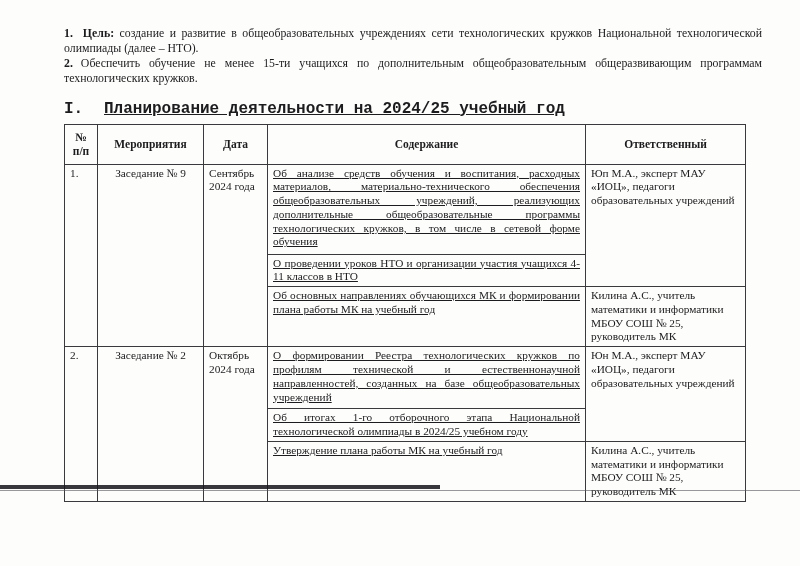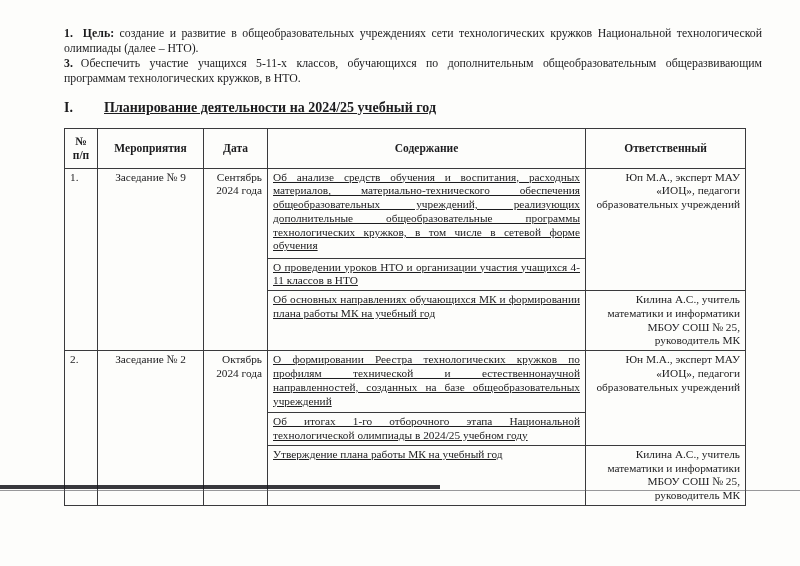--- a/index.html
+++ b/index.html
@@ -30,23 +30,24 @@
     margin-right: 10px;
   }
   .num-tight {
     font-weight: bold;
     margin-right: 8px;
   }
   .bold { font-weight: bold; }
   .tasks-heading { margin-top: 1px; }
   .task { margin-top: 1px; }
   .section-heading {
-    margin: 14px 0 12px 0;
-    font-size: 14px;
+    margin: 14px 0 6px 0;
+    font-size: 16px;
     text-align: left;
+    font-family: Liberation Mono, monospace;
   }
   .section-num {
     font-weight: bold;
     display: inline-block;
     width: 40px;
   }
   .section-title {
     font-weight: bold;
     text-decoration: underline;
   }
@@ -72,28 +73,28 @@
     font-size: 11.5px;
   }
   td.cell-num {
     text-align: left;
     padding-left: 6px;
   }
   td.cell-event {
     text-align: center;
   }
   td.cell-date {
-    text-align: right;
+    text-align: left;
   }
   td.cell-content {
     text-align: justify;
     text-decoration: underline;
   }
   td.cell-resp {
-    text-align: right;
+    text-align: left;
     vertical-align: middle;
   }
   tr.h-r1c1 { height: 90px; }
   tr.h-r1c2 { height: 26px; }
   tr.h-r1c3 { height: 36px; }
   tr.h-r2c1 { height: 62px; }
   tr.h-r2c2 { height: 30px; }
   tr.h-r2c3 { height: 58px; }
   .scan-edge-bottom {
     position: absolute;
@@ -119,21 +120,21 @@
 
 <div class="page">
 
   <p class="para">
     <span class="num">1.</span><span class="bold">Цель:</span>
     <span>создание и развитие в общеобразовательных учреждениях сети технологических кружков Национальной технологической олимпиады (далее – НТО).</span>
   </p>
 
 
   <p class="para task">
-    <span class="num-tight">3.</span><span>Обеспечить участие учащихся 5-11-х классов, обучающихся по дополнительным общеобразовательным общеразвивающим программам технологических кружков, в НТО.</span>
+    <span class="num-tight">2.</span><span>Обеспечить обучение не менее 15-ти учащихся по дополнительным общеобразовательным общеразвивающим программам технологических кружков.</span>
   </p>
 
   <p class="section-heading">
     <span class="section-num">I.</span><span class="section-title">Планирование деятельности на 2024/25 учебный год</span>
   </p>
 
   <table class="plan">
     <colgroup>
       <col style="width:33px">
       <col style="width:106px">

